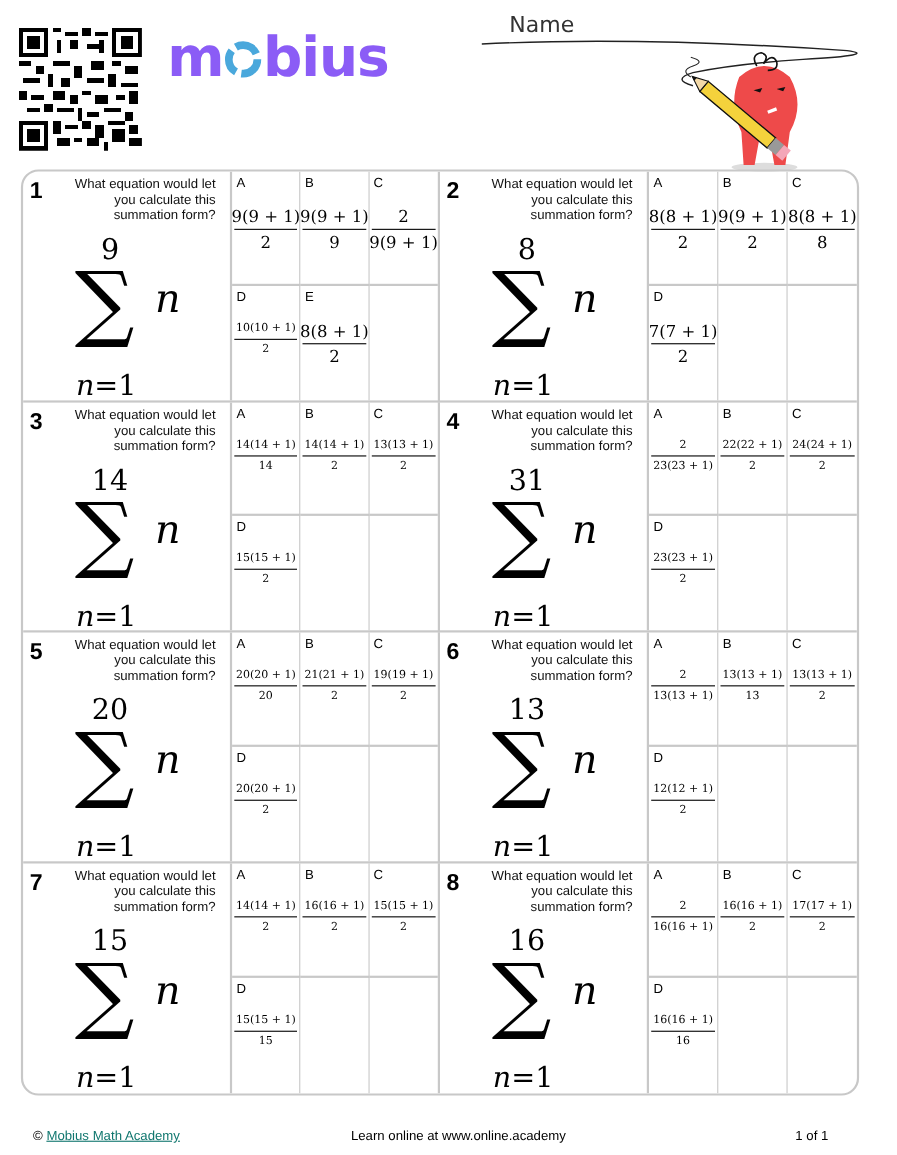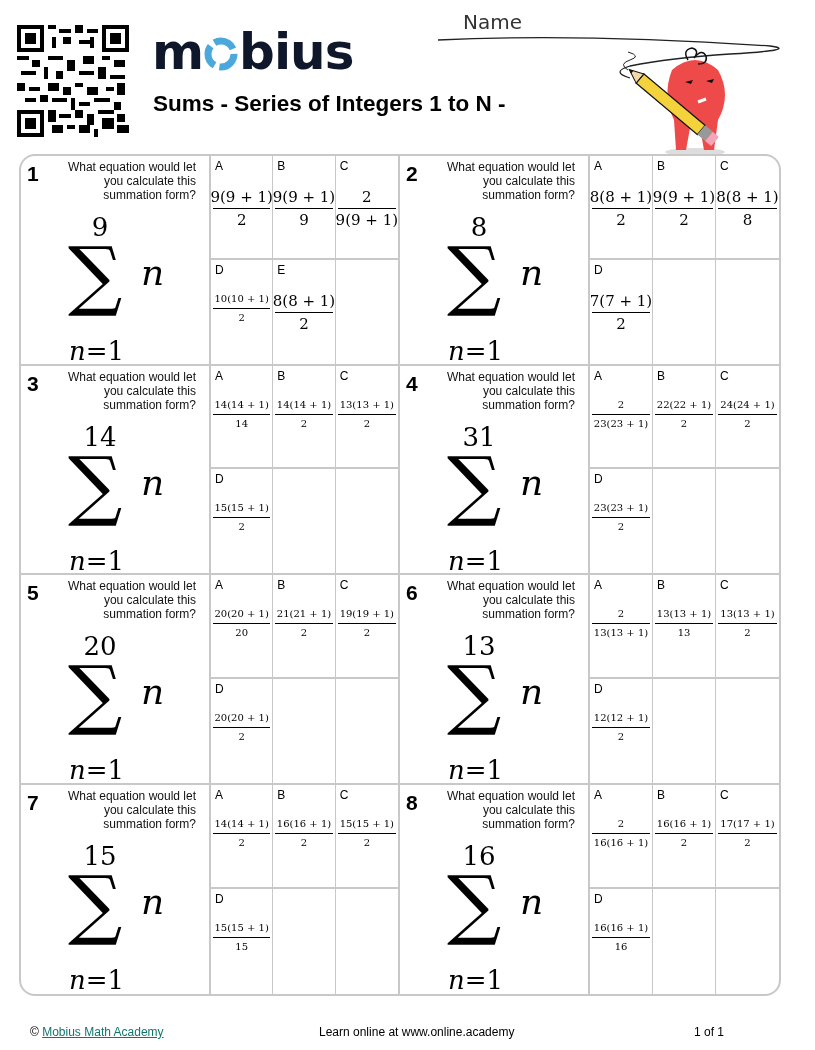--- a/index.html
+++ b/index.html
@@ -1,21 +1,21 @@
 <!DOCTYPE html>
 <html><head>
 <meta charset="utf-8">
 <style>
   * { box-sizing: border-box; margin: 0; padding: 0; }
   html, body { width: 815px; height: 1050px; background: #ffffff; overflow: hidden; }
   body { position: relative; font-family: "Liberation Sans", sans-serif; color: #000; }
 
   
   .qr { position: absolute; left: 17px; top: 25px; width: 112px; height: 112px; }
-  .logo { position: absolute; left: 152px; top: 22px; font-family: "DejaVu Sans", sans-serif; font-weight: bold; font-size: 50px; letter-spacing: -1px; color: #0f172a; line-height: 60px; text-align: right; }
+  .logo { position: absolute; left: 152px; top: 22px; font-family: "DejaVu Sans", sans-serif; font-weight: bold; font-size: 50px; letter-spacing: -1px; color: #8b5cf6; line-height: 60px; text-align: right; }
   .logo .o { display: inline-block; width: 34px; height: 34px; vertical-align: -2px; margin: 0 1px; }
   .title { position: absolute; left: 153px; top: 89px; font-weight: bold; font-size: 22.5px; line-height: 29px; }
   .name-label { position: absolute; left: 463px; top: 10px; font-family: "DejaVu Sans", sans-serif; font-size: 20px; color: #333; }
   .name-line { position: absolute; left: 430px; top: 28px; width: 360px; height: 60px; }
   .mascot { position: absolute; left: 610px; top: 40px; width: 130px; height: 118px; }
 
   
   .grid { position: absolute; left: 19px; top: 154px; width: 762px; height: 842px; border: 2px solid #c8c8c8; border-radius: 16px; overflow: hidden; display: grid; grid-template-columns: 1fr 1fr; grid-template-rows: repeat(4, 1fr); }
   .problem { position: relative; border-right: 2px solid #c8c8c8; border-bottom: 2px solid #c8c8c8; display: flex; }
   .problem:nth-child(2n) { border-right: none; }
@@ -40,21 +40,21 @@
   .frac .bar { width: 100%; border-top: 1px solid #000; margin: 2px 0; }
   .frac.lg { font-size: 15px; justify-content: center; }
   .frac.sm { font-size: 10px; }
   .frac.sm .num, .frac.sm .den { line-height: 14px; }
 
   
   .footer { position: absolute; top: 1025px; font-size: 12px; }
   .f-left { left: 30px; }
   .f-left a { color: #0f766e; text-decoration: underline; }
   .f-mid { left: 319px; }
-  .f-right { left: 694px; }
+  .f-right { left: 723px; }
 </style>
 </head>
 <body>
 
 <svg class="qr" viewBox="0 0 29 29" shape-rendering="crispEdges">
   <rect width="29" height="29" fill="#fff"></rect>
   <g fill="#000">
     <rect x="0" y="0" width="7" height="7"></rect>
       <rect x="1" y="1" width="5" height="5" fill="#fff"></rect>
       <rect x="2" y="2" width="3" height="3"></rect>
@@ -113,21 +113,20 @@
       <rect x="20" y="27" width="1" height="2"></rect>
       <rect x="26" y="26" width="3" height="2"></rect>
   </g>
 </svg>
 
 <div class="logo"><span>m</span><svg class="o" viewBox="0 0 34 34">
       <circle cx="17" cy="17" r="13" fill="none" stroke="#4aa8dc" stroke-width="7" stroke-dasharray="22 5"></circle>
     </svg><span>bius</span></div>
 
 <div class="title">
-  <div>Sums - Series of Integers 1 to N -</div>
 </div>
 
 <div class="name-label">Name</div>
 <svg class="name-line" viewBox="0 0 360 60">
   <path d="M8 12 Q150 5 340 18 Q370 22 300 26 Q240 30 200 38 Q180 44 200 50" fill="none" stroke="#222" stroke-width="1.3"></path>
 </svg>
 
 <svg class="mascot" viewBox="0 0 130 118">
   <ellipse cx="85" cy="112" rx="30" ry="4" fill="#ddd"></ellipse>
   <path d="M62 30 Q85 10 108 30 Q122 55 108 80 L104 110 L94 110 L90 88 L80 88 L76 110 L66 110 L64 80 Q52 55 62 30Z" fill="#ee4a4a"></path>

